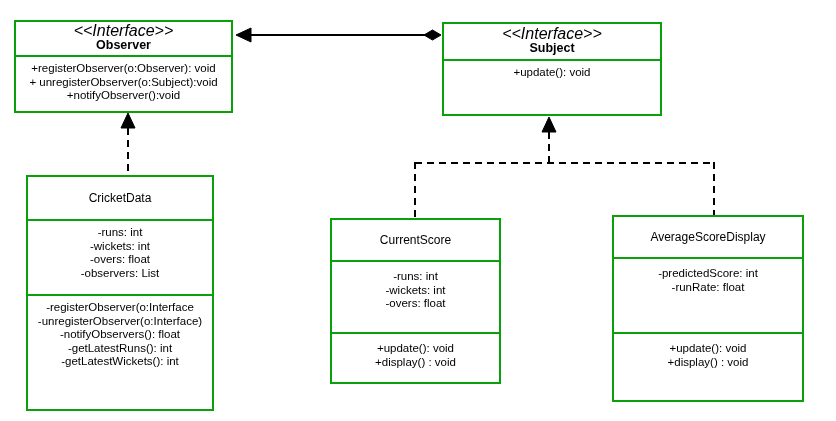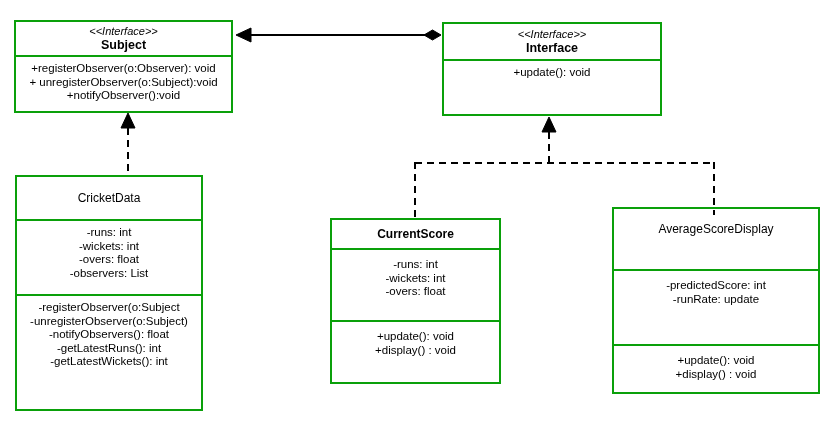--- a/index.html
+++ b/index.html
@@ -29,45 +29,45 @@
   .compartment { width: 100%; }
   .compartment + .compartment { border-top: 2px solid var(--green); }
   .title {
     display: flex;
     flex-direction: column;
     justify-content: center;
     align-items: center;
     text-align: center;
     flex: 0 0 auto;
   }
-  .stereotype { font-style: italic; font-size: 11px; line-height: 14px; text-align: center; }
+  .stereotype { font-style: italic; font-size: 16px; line-height: 14px; text-align: center; }
   .cls-name  { font-size: 12px; line-height: 15px; }
   .cls-name.bold { font-weight: bold; font-size: 12.5px; }
   .members { padding: 5px 4px 0 4px; flex: 1 1 auto; overflow: hidden; }
   .member-line {
     font-size: 11.5px;
     line-height: 13.5px;
     white-space: nowrap;
     text-align: center;
   }
   
   #box-subject   { left: 14px;  top: 20px;  width: 219px; height: 93px; }
   #box-subject   .title { height: 33px; }
   #box-observer  { left: 442px; top: 22px;  width: 220px; height: 94px; }
   #box-observer  .title { height: 35px; }
-  #box-cricket   { left: 15px;  top: 175px; width: 188px; height: 236px; }
+  #box-cricket   { left: 26px;  top: 175px; width: 188px; height: 236px; }
   #box-cricket   .title { height: 42px; }
   #box-cricket   .attrs { height: 75px; flex: 0 0 auto; }
   #box-current   { left: 330px; top: 218px; width: 171px; height: 166px; }
-  #box-current   .title { height: 28px; font-weight: bold; }
+  #box-current   .title { height: 40px; }
   #box-current   .attrs { height: 72px; flex: 0 0 auto; }
   #box-current   .members { padding-top: 8px; }
-  #box-average   { left: 612px; top: 207px; width: 208px; height: 187px; }
+  #box-average   { left: 612px; top: 215px; width: 192px; height: 187px; }
   #box-average   .title { height: 40px; }
-  #box-average   .attrs { height: 75px; flex: 0 0 auto; margin-top: 20px; }
+  #box-average   .attrs { height: 75px; flex: 0 0 auto; }
   #box-average   .members { padding-top: 8px; }
   
   #connectors {
     position: absolute;
     left: 0; top: 0;
     width: 836px; height: 421px;
     pointer-events: none;
   }
   .conn-line  { stroke: var(--line); stroke-width: 2; fill: none; }
   .conn-dash  { stroke-dasharray: 7 5; }
@@ -75,52 +75,52 @@
   .conn-fill  { fill: var(--line); stroke: var(--line); stroke-width: 1; }
 </style>
 </head>
 <body>
 
 <div id="canvas">
 
   <div class="uml-class" id="box-subject">
     <div class="compartment title">
       <div class="stereotype">&lt;&lt;Interface&gt;&gt;</div>
-      <div class="cls-name bold">Subject</div>
+      <div class="cls-name bold">Observer</div>
     </div>
     <div class="compartment members methods">
         <div class="member-line">+registerObserver(o:Observer): void</div>
         <div class="member-line">+ unregisterObserver(o:Subject):void</div>
         <div class="member-line">+notifyObserver():void</div>
       </div>
   </div>
 
   <div class="uml-class" id="box-observer">
     <div class="compartment title">
       <div class="stereotype">&lt;&lt;Interface&gt;&gt;</div>
-      <div class="cls-name bold">Interface</div>
+      <div class="cls-name bold">Subject</div>
     </div>
     <div class="compartment members methods">
         <div class="member-line">+update(): void</div>
       </div>
   </div>
 
   <div class="uml-class" id="box-cricket">
     <div class="compartment title">
       <div class="cls-name">CricketData</div>
     </div>
     <div class="compartment members attrs">
         <div class="member-line">-runs: int</div>
         <div class="member-line">-wickets: int</div>
         <div class="member-line">-overs: float</div>
         <div class="member-line">-observers: List</div>
       </div>
     <div class="compartment members methods">
-        <div class="member-line">-registerObserver(o:Subject</div>
-        <div class="member-line">-unregisterObserver(o:Subject)</div>
+        <div class="member-line">-registerObserver(o:Interface</div>
+        <div class="member-line">-unregisterObserver(o:Interface)</div>
         <div class="member-line">-notifyObservers(): float</div>
         <div class="member-line">-getLatestRuns(): int</div>
         <div class="member-line">-getLatestWickets(): int</div>
       </div>
   </div>
 
   <div class="uml-class" id="box-current">
     <div class="compartment title">
       <div class="cls-name">CurrentScore</div>
     </div>
@@ -134,21 +134,21 @@
         <div class="member-line">+display() : void</div>
       </div>
   </div>
 
   <div class="uml-class" id="box-average">
     <div class="compartment title">
       <div class="cls-name">AverageScoreDisplay</div>
     </div>
     <div class="compartment members attrs">
         <div class="member-line">-predictedScore: int</div>
-        <div class="member-line">-runRate: update</div>
+        <div class="member-line">-runRate: float</div>
       </div>
     <div class="compartment members methods">
         <div class="member-line">+update(): void</div>
         <div class="member-line">+display() : void</div>
       </div>
   </div>
 
   <svg id="connectors" viewBox="0 0 836 421" xmlns="http://www.w3.org/2000/svg">
 
     <g>

